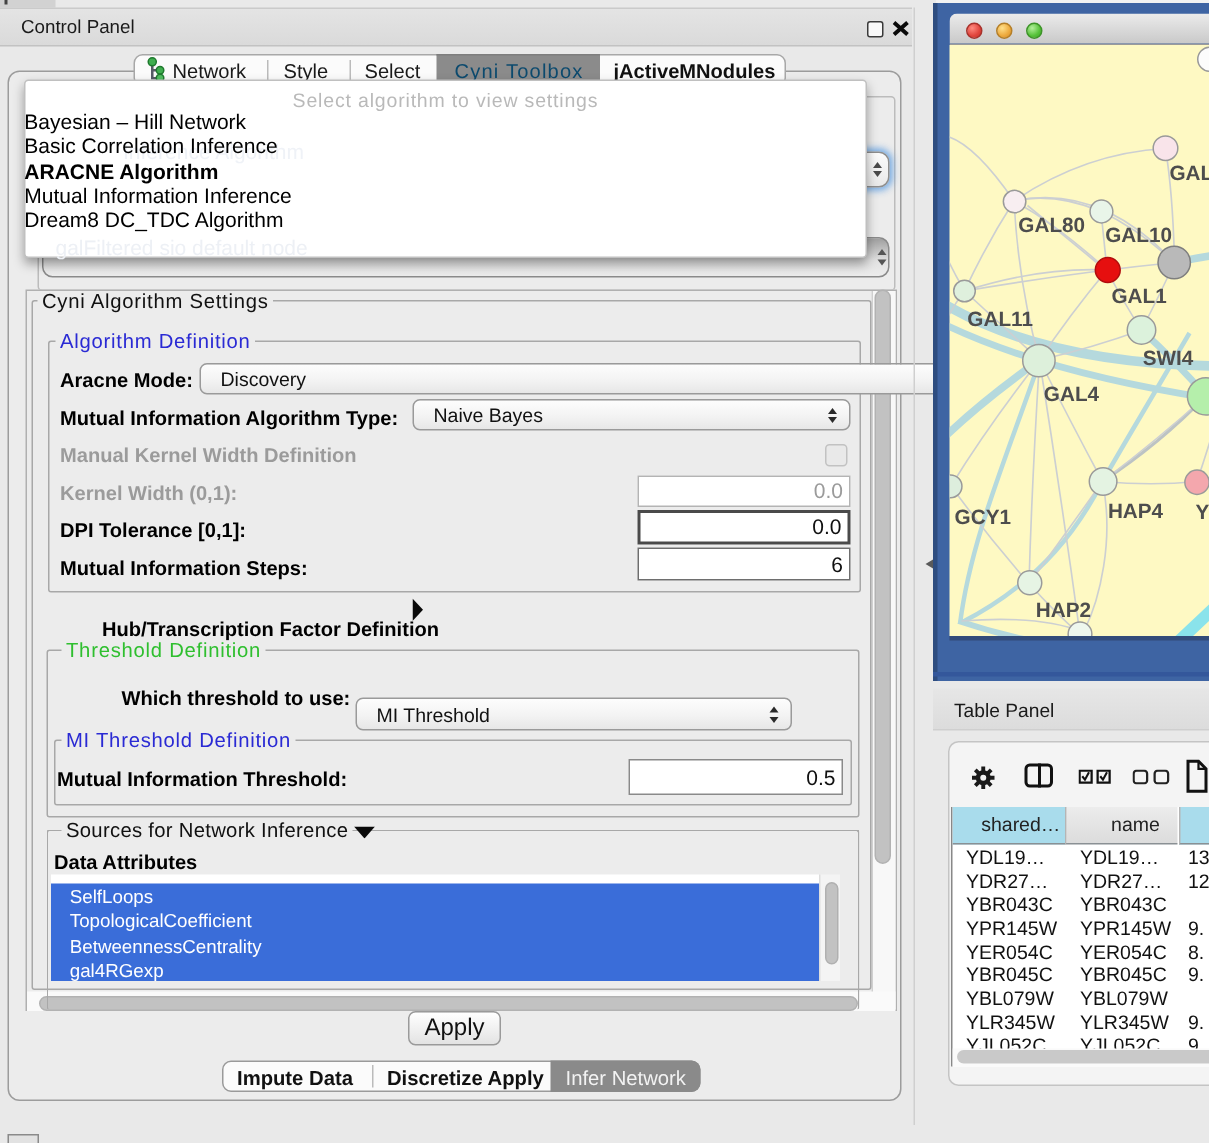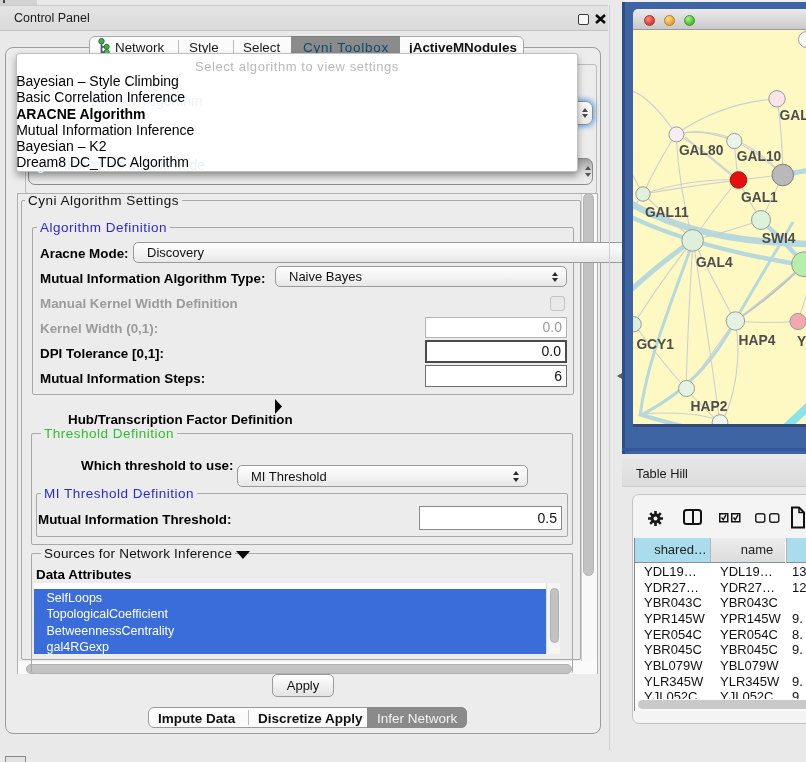--- a/index.html
+++ b/index.html
@@ -117,41 +117,40 @@
 <div class="lbl b" style="left:36px;top:567px;">Data Attributes</div>
 
 <div class="abs" style="left:34px;top:583px;width:512px;height:71px;background:#fff;overflow:hidden;">
   <div style="position:absolute;left:0;top:6px;width:512px;height:66px;background:#3a6dd9;color:#fff;font-size:12.5px;">
     <div style="padding:0.5px 0 0 12.5px;line-height:16.6px;">SelfLoops<br>TopologicalCoefficient<br>BetweennessCentrality<br>gal4RGexp</div>
   </div>
 </div>
 <div class="abs" style="left:546px;top:583px;width:14px;height:71px;background:#f4f4f4;border-left:1px solid #ddd;box-sizing:border-box;"></div>
 <div class="abs" style="left:549.5px;top:588px;width:9px;height:55px;background:#c2c2c2;border:1px solid #b0b0b0;border-radius:4.5px;box-sizing:border-box;"></div>
 
-<div class="abs" style="left:272px;top:674px;width:62px;height:23px;border:1px solid #9a9a9a;border-radius:5px;background:linear-gradient(180deg,#ffffff,#e3e3e3);box-sizing:border-box;text-align:center;line-height:21px;font-size:13px;color:#111;">Apply</div>
+<div class="abs" style="left:272px;top:674px;width:62px;height:23px;border:1px solid #9a9a9a;border-radius:5px;background:linear-gradient(180deg,#ffffff,#e3e3e3);box-sizing:border-box;text-align:center;line-height:21px;font-size:16px;color:#111;">Apply</div>
 
 <div class="abs" style="left:148px;top:707px;width:319px;height:21px;background:#fbfbfb;border:1px solid #9a9a9a;border-radius:6px;box-sizing:border-box;"></div>
 <div class="abs" style="left:248px;top:710px;width:1px;height:15px;background:#bbb;"></div>
 <div class="abs" style="left:367px;top:707px;width:100px;height:21px;background:#8a8a8a;border-radius:0 6px 6px 0;"></div>
 <div class="abs" style="left:158px;top:711px;font-size:13.5px;color:#111;font-weight:bold;">Impute Data</div>
 <div class="abs" style="left:258px;top:711px;font-size:13.5px;color:#111;font-weight:bold;">Discretize Apply</div>
 <div class="abs" style="left:377px;top:711px;font-size:13.5px;color:#f2f2f2;">Infer Network</div>
 
 <div class="abs" style="left:5px;top:756px;width:19px;height:10px;border:1.5px solid #8a8a8a;background:#e2e2e2;"></div>
 
 <div class="abs" style="left:16px;top:53px;width:562px;height:119px;background:#fff;border:1px solid #c0c0c0;border-radius:3px;box-shadow:0 4px 7px rgba(0,0,0,0.35);box-sizing:border-box;z-index:50;">
   <div style="position:absolute;left:65px;top:39px;font-size:14px;color:#eff2f7;">Inference Algorithm</div>
   <div style="position:absolute;left:0;width:100%;text-align:center;font-size:13px;letter-spacing:0.55px;color:#b9b9b9;top:5px;">Select algorithm to view settings</div>
   <div style="position:absolute;left:20px;top:103px;font-size:14px;color:#edf0f5;">galFiltered sio default node</div>
   <div style="position:absolute;left:-0.8px;top:19px;font-size:14px;line-height:16.3px;color:#000;white-space:nowrap;">
-    <div style="padding-left:0;">Bayesian – Style Climbing</div>
+    <div style="padding-left:0;">Bayesian – Hill Network</div>
     <div>Basic Correlation Inference</div>
     <div style="font-weight:bold;">ARACNE Algorithm</div>
     <div>Mutual Information Inference</div>
-    <div>Bayesian – K2</div>
     <div>Dream8 DC_TDC Algorithm</div>
   </div>
 </div>
 
 <div class="abs" style="left:624px;top:0;width:182px;height:2px;background:#f2f2f2;"></div>
 <div class="abs" style="left:622px;top:2px;width:184px;height:452px;background:#3e64a3;"></div>
 <div class="abs" style="left:622px;top:2px;width:2.5px;height:452px;background:#2e4d80;"></div>
 <div class="abs" style="left:622px;top:448px;width:184px;height:3px;background:#34579b;"></div>
 <div class="abs" style="left:608.5px;top:5px;width:1px;height:745px;background:#cfcfcf;"></div>
 
@@ -240,21 +239,21 @@
     <text x="105.6" y="315">HAP4</text>
     <text x="164" y="316">Y</text>
     <text x="3.4" y="319">GCY1</text>
     <text x="57.5" y="381">HAP2</text>
   </g>
 </svg>
 </div>
 <div class="abs" style="left:633px;top:424px;width:173px;height:3px;background:rgba(35,45,70,0.45);"></div>
 
 <div class="abs" style="left:622px;top:459px;width:184px;height:28px;background:linear-gradient(180deg,#e6e6e6,#dcdcdc);border-bottom:1px solid #cfcfcf;box-sizing:border-box;"></div>
-<div class="abs" style="left:636px;top:466px;font-size:12.8px;color:#1a1a1a;">Table Hill</div>
+<div class="abs" style="left:636px;top:466px;font-size:12.8px;color:#1a1a1a;">Table Panel</div>
 
 <div class="abs" style="left:632px;top:494px;width:180px;height:230px;background:#f4f4f4;border:1px solid #c4c4c4;border-radius:7px 0 0 7px;box-sizing:border-box;"></div>
 
 <svg class="abs" style="left:647px;top:510px;" width="17" height="17" viewBox="0 0 17 17">
   <g fill="#1a1a1a">
       <circle cx="8.5" cy="8.5" r="5"></circle>
   <g stroke="#1a1a1a" stroke-width="2.6">
     <path d="M8.5 1 L8.5 16 M1 8.5 L16 8.5 M3.2 3.2 L13.8 13.8 M13.8 3.2 L3.2 13.8"></path>
   </g>
     </g>

